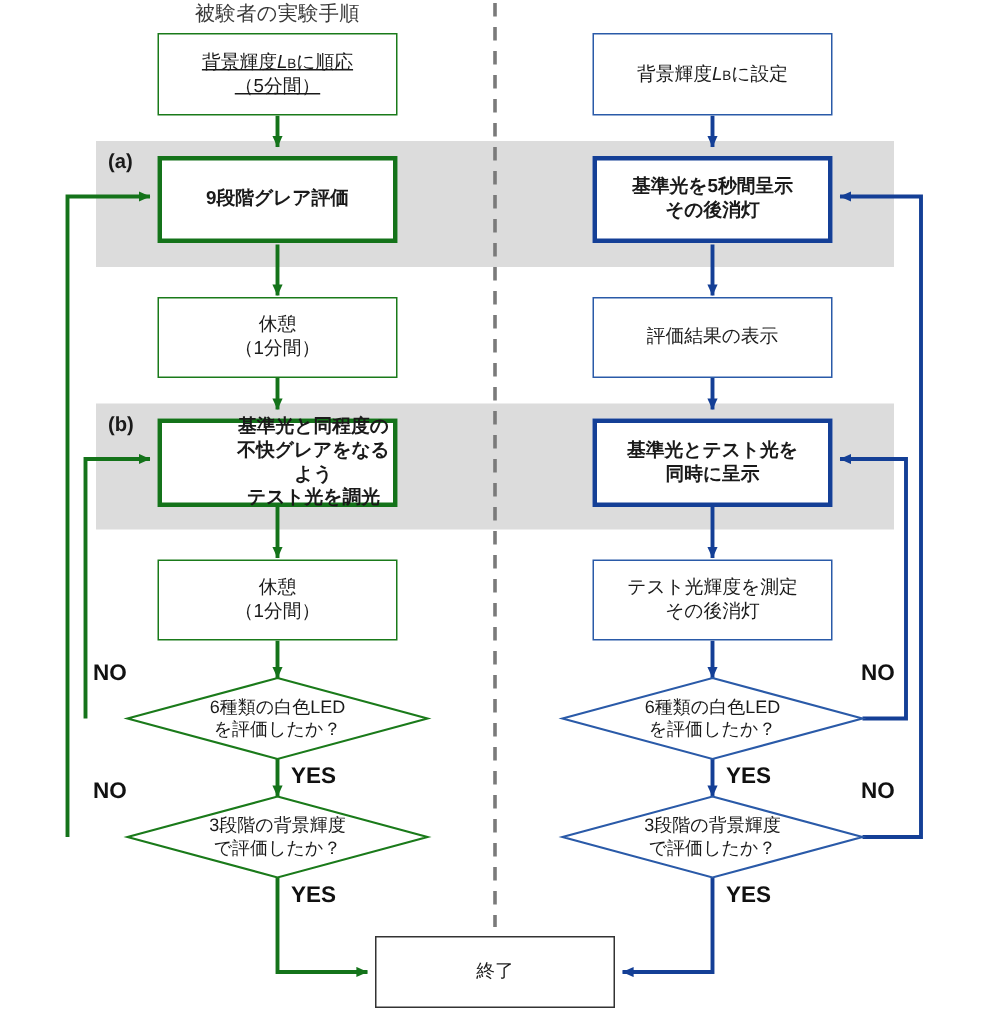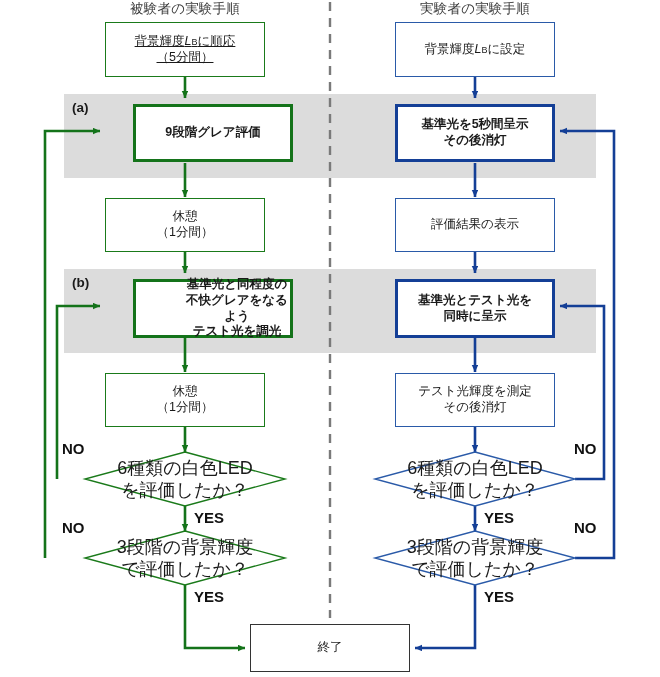--- a/index.html
+++ b/index.html
@@ -50,33 +50,33 @@
     justify-content:center;
     text-align:center;
     box-sizing:border-box;
     background:#ffffff;
     line-height:1.25;
     font-size:12.5px;
     color:#1a1a1a;
   }
   .node .txt{display:block;width:100%;}
   .node.green{border:1.4px solid #1a7a1a;}
-  .node.green.bold{border:3px solid #14731a;font-weight:bold;margin-left:28px;}
+  .node.green.bold{border:3px solid #14731a;font-weight:bold;}
   .node.blue{border:1.4px solid #2a5aa8;}
   .node.blue.bold{border:3px solid #143f96;font-weight:bold;}
   .node.plain{border:1.4px solid #333333;}
 
   
   .diamond{
     position:absolute;
     display:flex;
     align-items:center;
     justify-content:center;
     text-align:center;
-    font-size:18px;
+    font-size:12px;
     line-height:1.25;
     color:#1a1a1a;
     pointer-events:none;
   }
 
   
   .elabel{
     position:absolute;
     font-size:15px;
     font-weight:bold;
@@ -149,21 +149,20 @@
       <path d="M575,479 L604,479 L604,306 L560,306" stroke-width="2.6" marker-end="url(#ah-blue)"></path>
 
       <path d="M575,558 L614,558 L614,131 L560,131" stroke-width="2.6" marker-end="url(#ah-blue)"></path>
 
       <polygon points="475,452 575,479 475,506 375,479" fill="#ffffff" stroke="#2a5aa8" stroke-width="1.4"></polygon>
       <polygon points="475,531 575,558 475,585 375,558" fill="#ffffff" stroke="#2a5aa8" stroke-width="1.4"></polygon>
     </g>
   </svg>
 
   <div class="col-header" id="hdr-left">被験者の実験手順</div>
-  <div class="col-header" id="hdr-right">実験者の実験手順</div>
 
   <div class="band-label" id="band-a-label">(a)</div>
   <div class="band-label" id="band-b-label">(b)</div>
 
   <div class="node green" style="left:105px;top:22px;width:160px;height:55px;text-decoration:underline;">
     <span class="txt">
       <span>背景輝度</span><span class="ital">L</span><span class="sub">B</span><span>に順応</span><br>
       <span>（5分間）</span>
     </span>
   </div>

